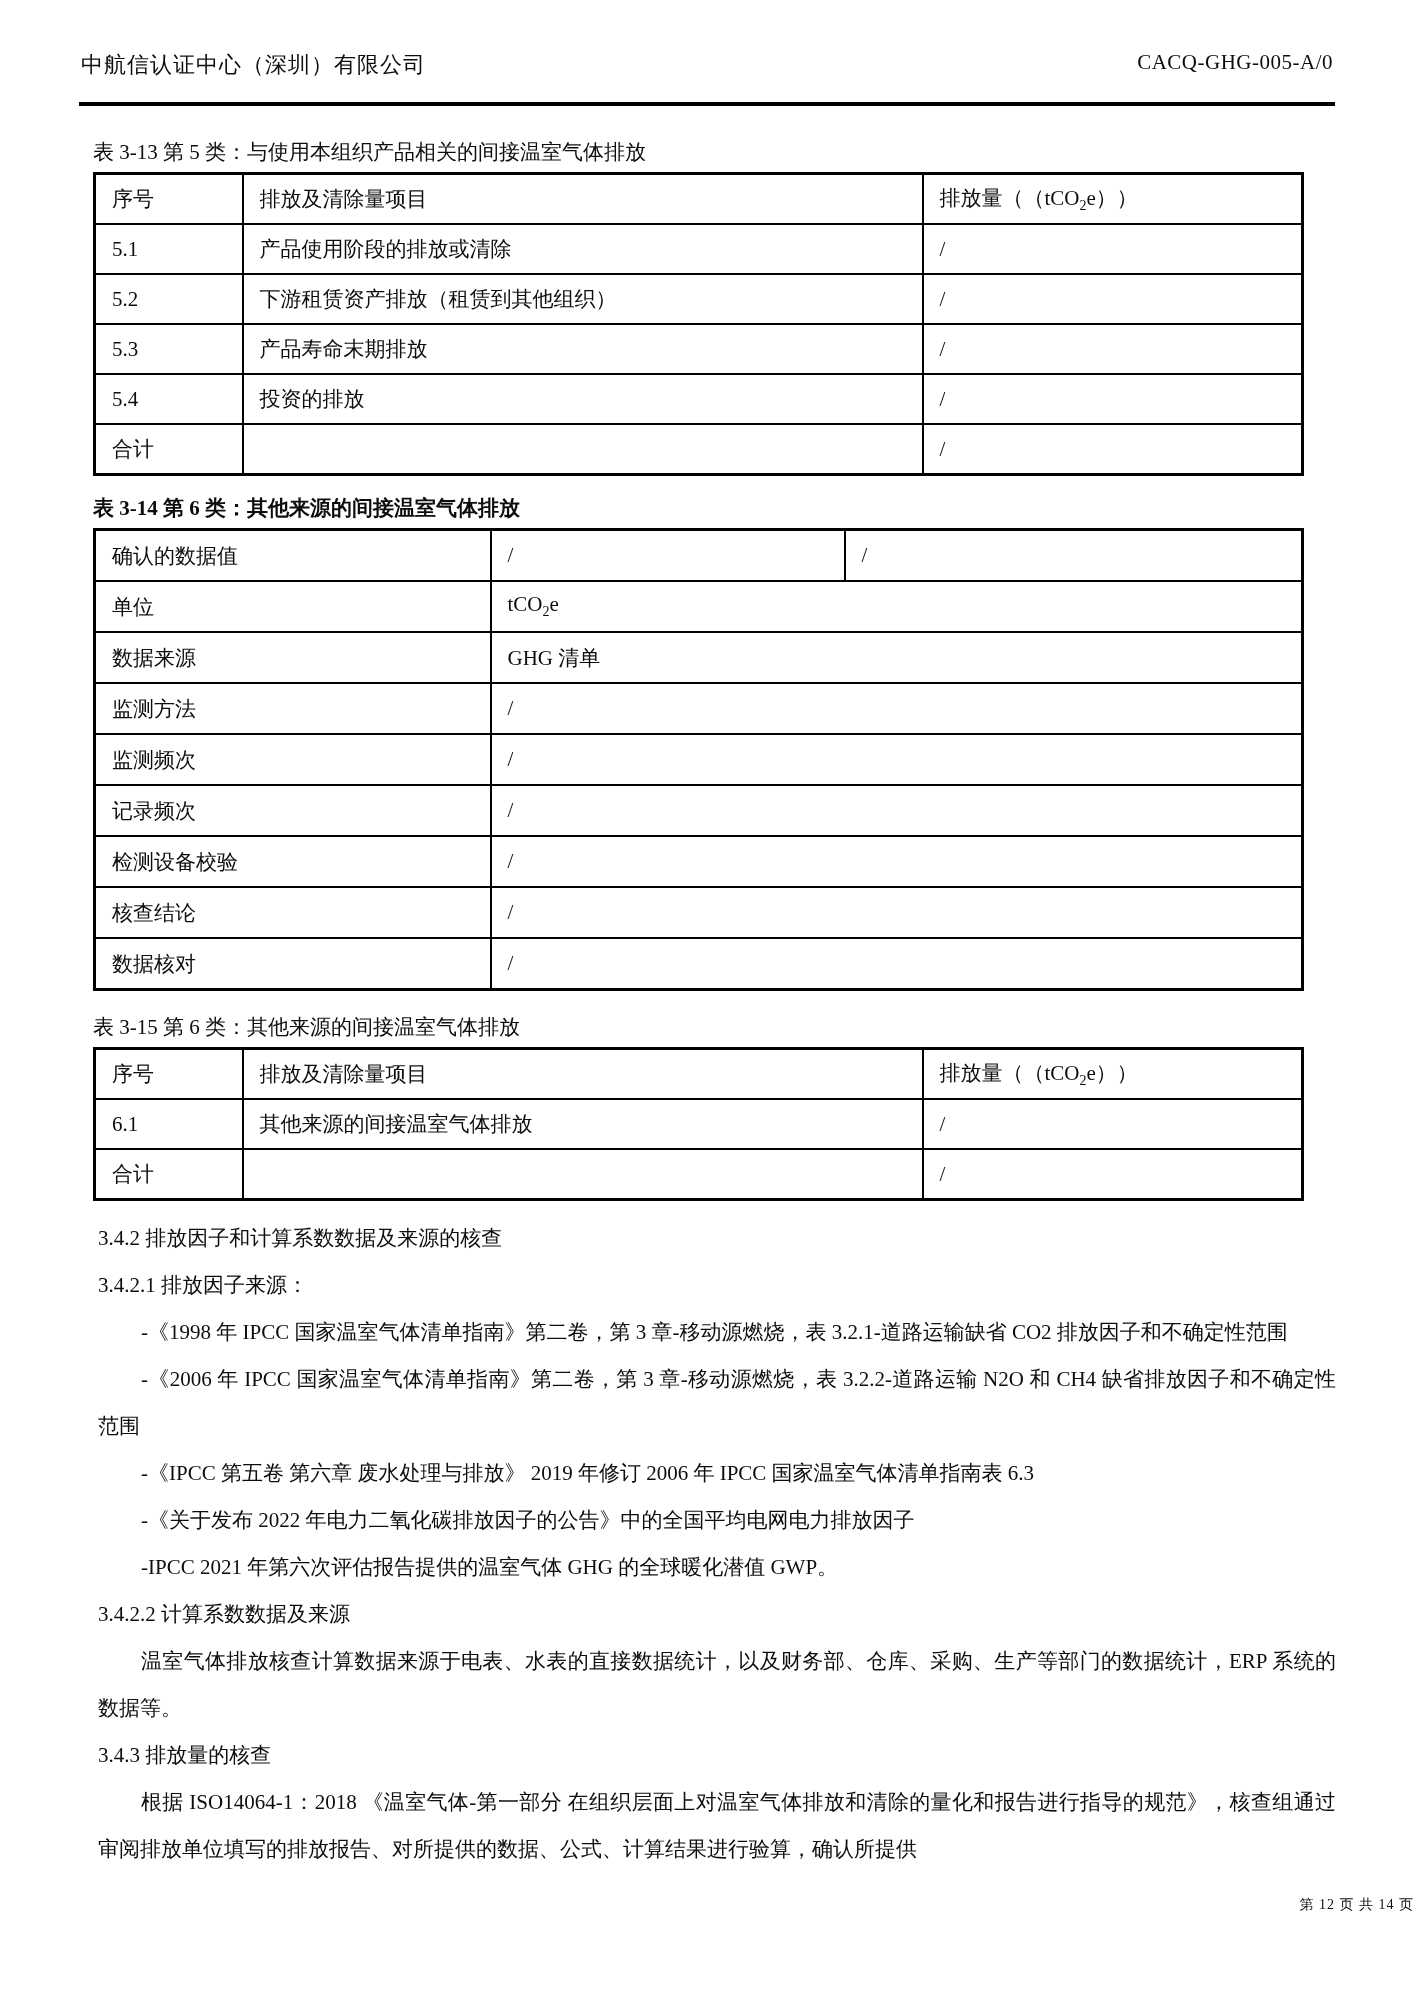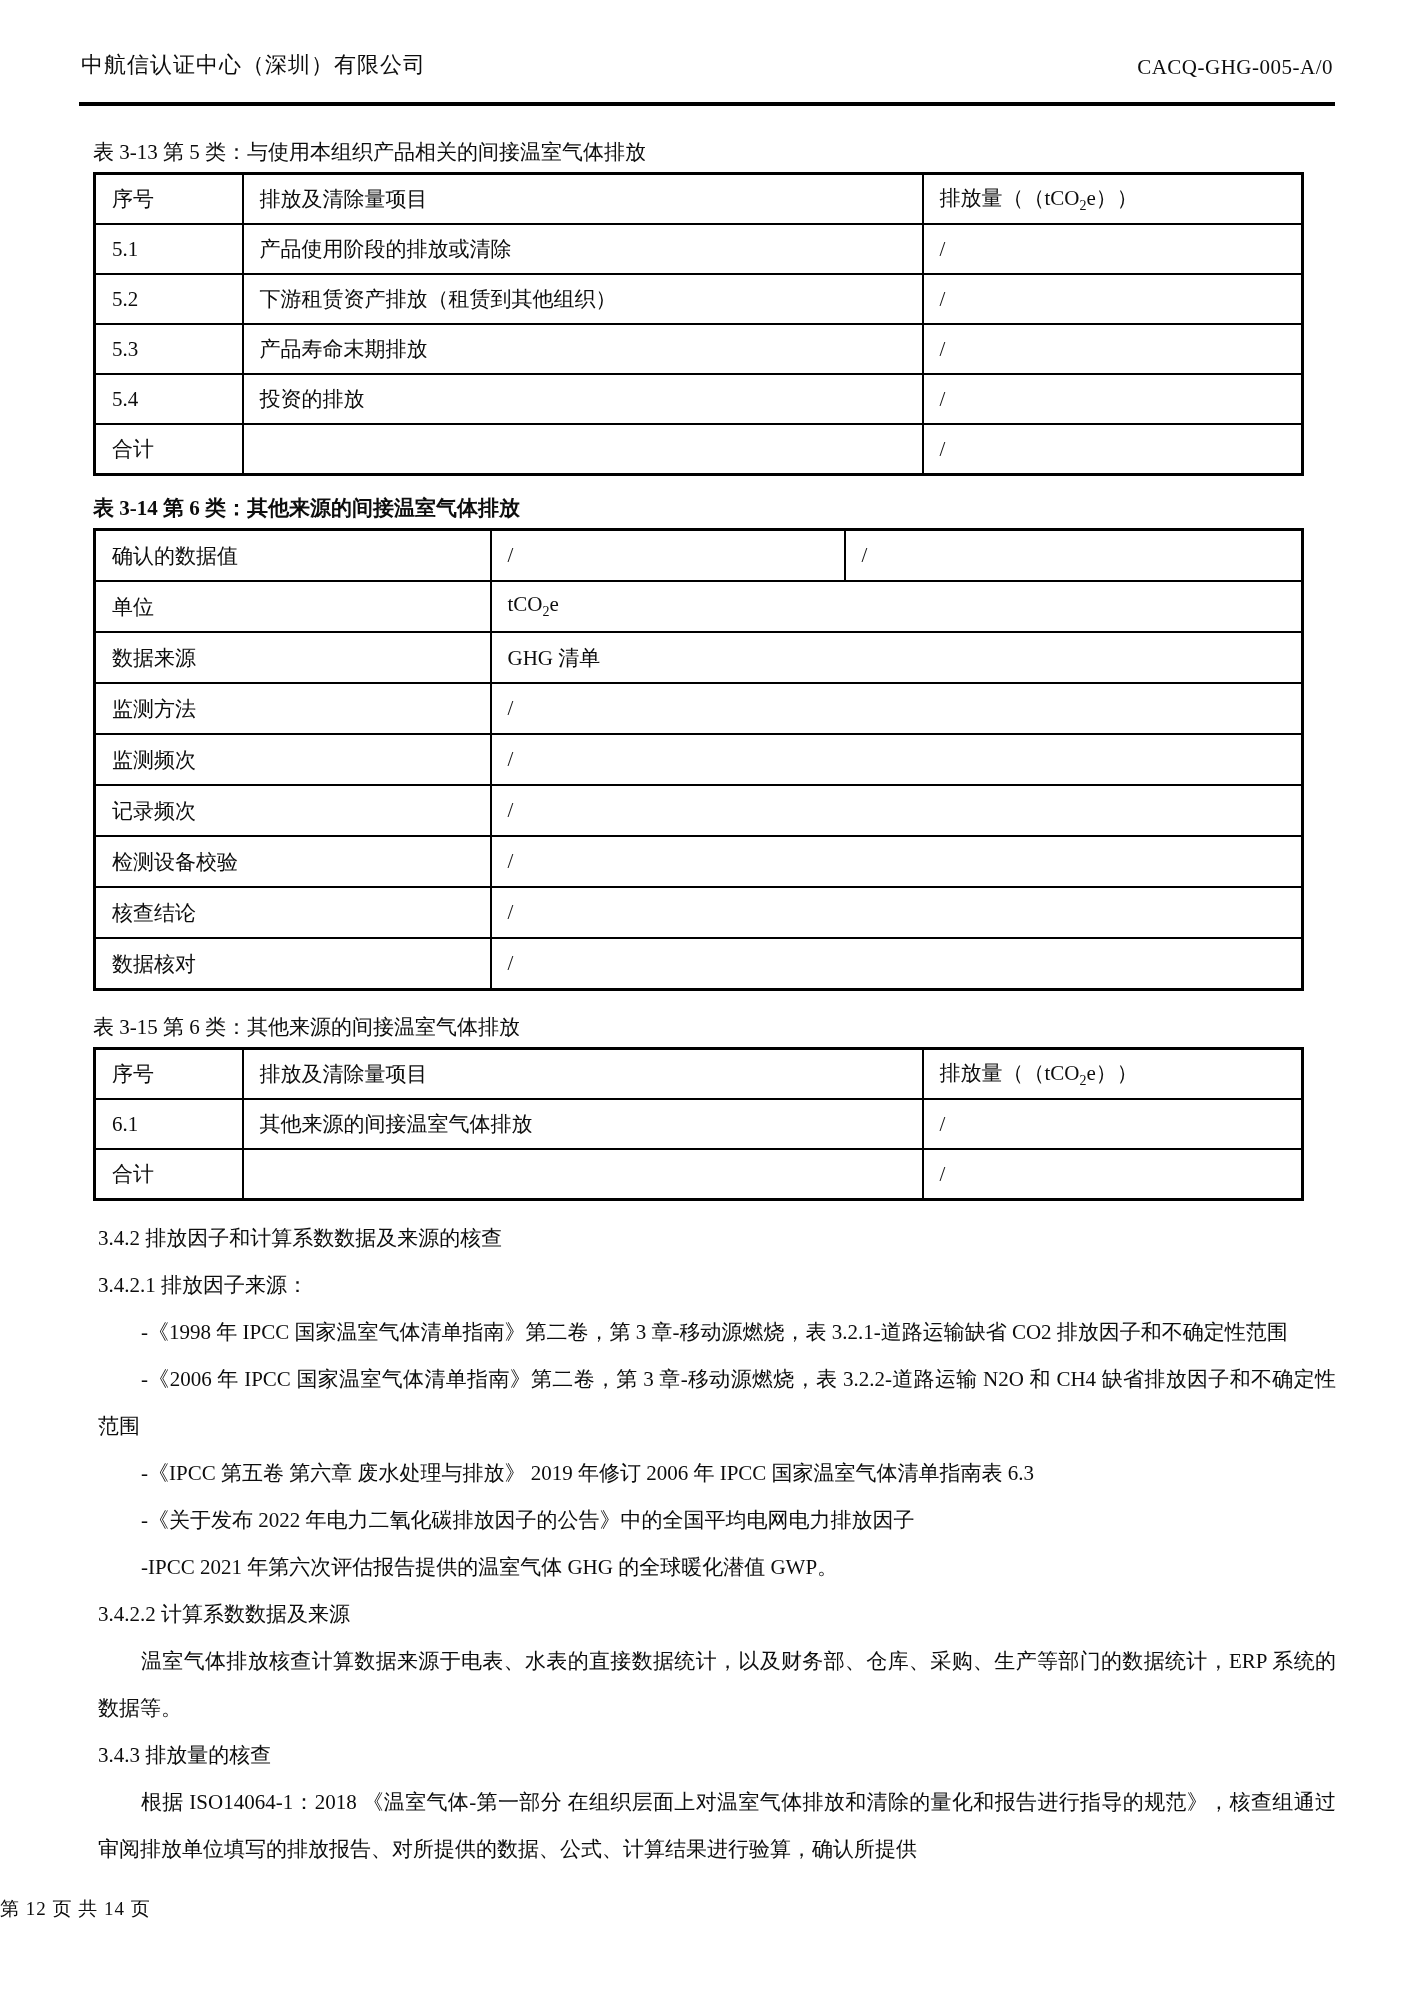--- a/index.html
+++ b/index.html
@@ -9,21 +9,21 @@
     margin:0 auto;
     background:#ffffff;
     font-family:"Liberation Serif","DejaVu Serif",serif;
     color:#0d0d0d;
     box-sizing:border-box;
     padding:0 79px;
     overflow:hidden;
   }
   
   .doc-header{
-    display:flex;justify-content:space-between;align-items:flex-end;
+    display:flex;justify-content:space-between;align-items:flex-start;
     margin-top:50px;padding:0 2px 22px 2px;
     border-bottom:4px solid #000;
   }
   .company{font-size:22px;letter-spacing:1px;}
   .doc-number{font-size:21px;letter-spacing:.5px;margin-left:19px;}
   
   .table-title{font-size:21px;line-height:28px;margin:0 0 6px 14px;}
   .tt1{margin-top:32px;}
   .tt2{margin-top:18px;font-weight:bold;}
   .tt3{margin-top:22px;}
@@ -48,21 +48,21 @@
   
   .text-block{margin:14px 0 0 19px;width:1238px;}
   .text-block p{
     margin:0;font-size:21px;line-height:47px;
     text-align:justify;
   }
   .para-indent{text-indent:43px;}
   
   .page-footer{
     position:absolute;left:0;right:0;top:1896px;
-    text-align:left;font-size:19px;letter-spacing:1px;
+    text-align:right;font-size:14px;letter-spacing:1px;
   }
 </style>
 </head>
 <body>
 
 <div class="page">
 
   <div class="doc-header">
     <span class="company">中航信认证中心（深圳）有限公司</span>
     <span class="doc-number">CACQ-GHG-005-A/0</span>

